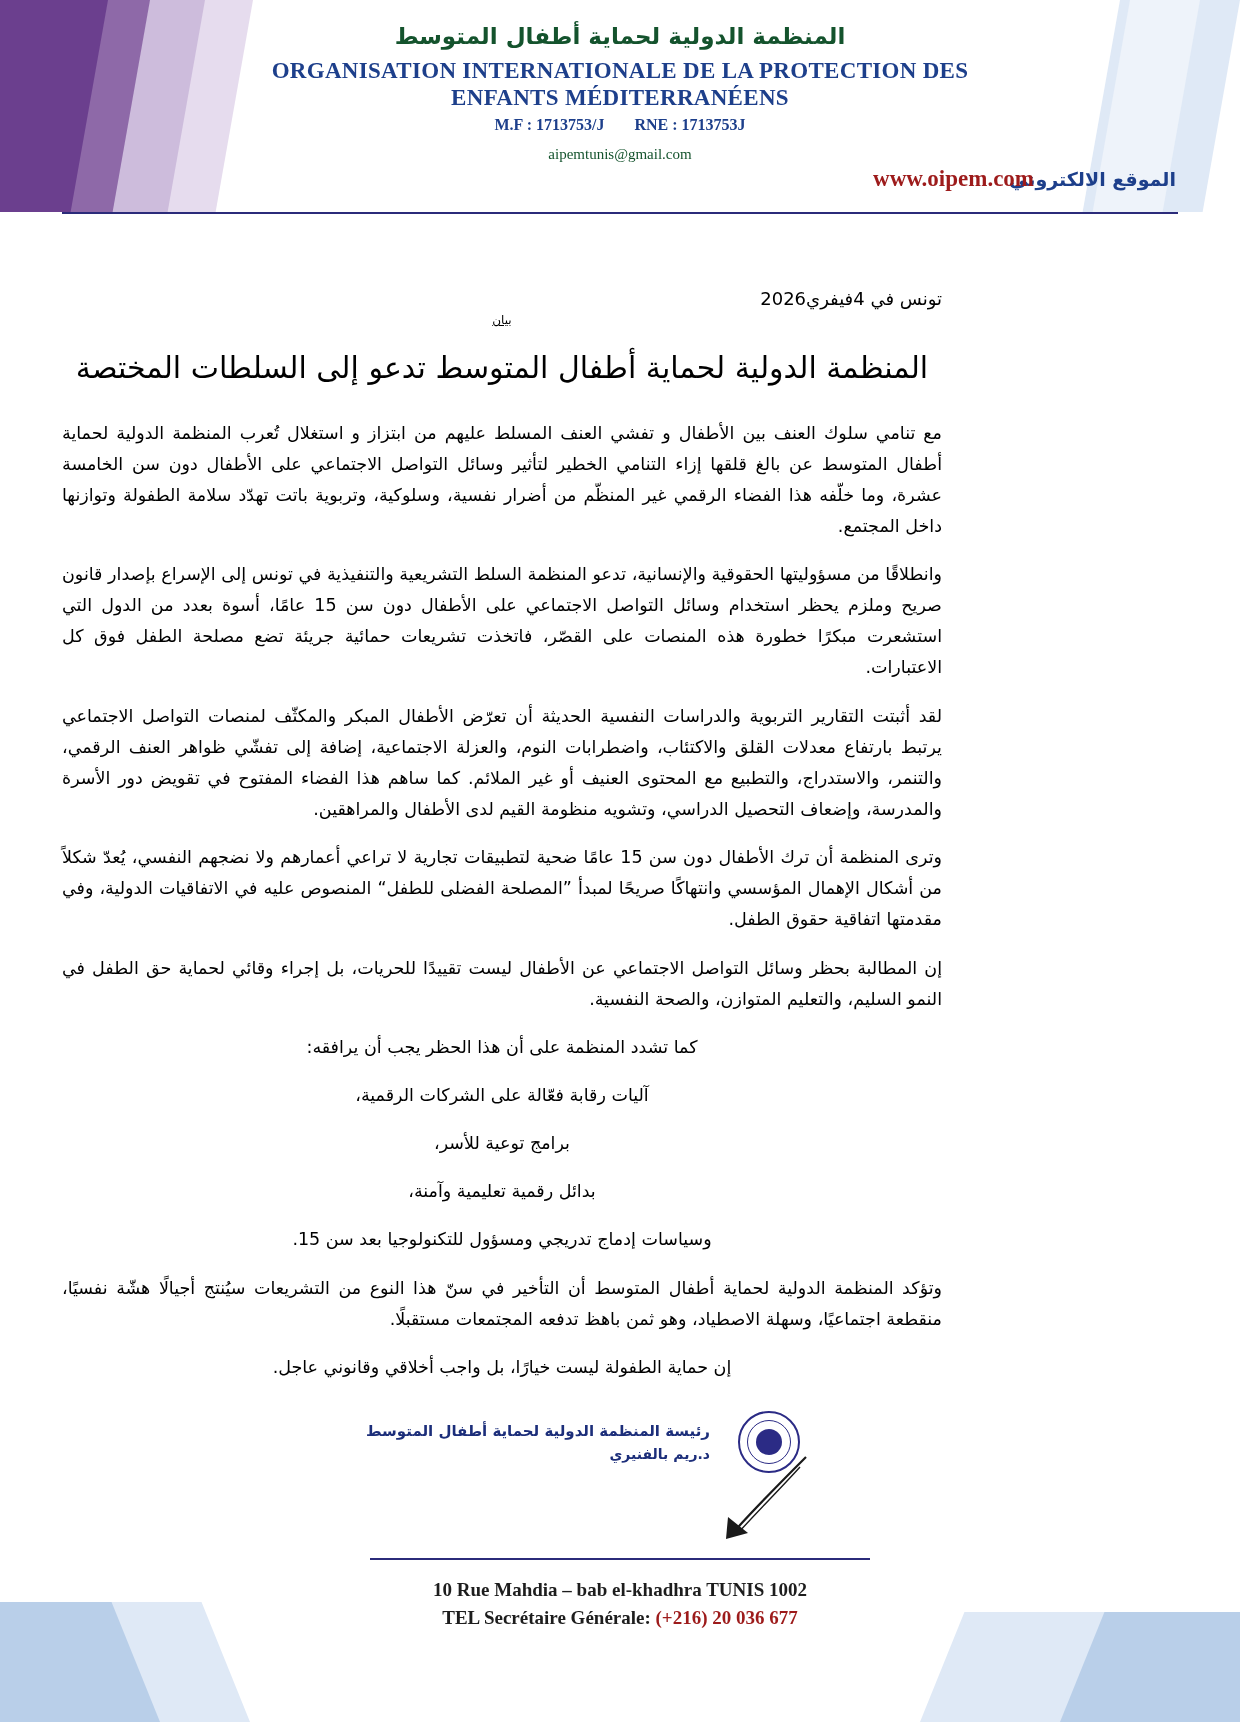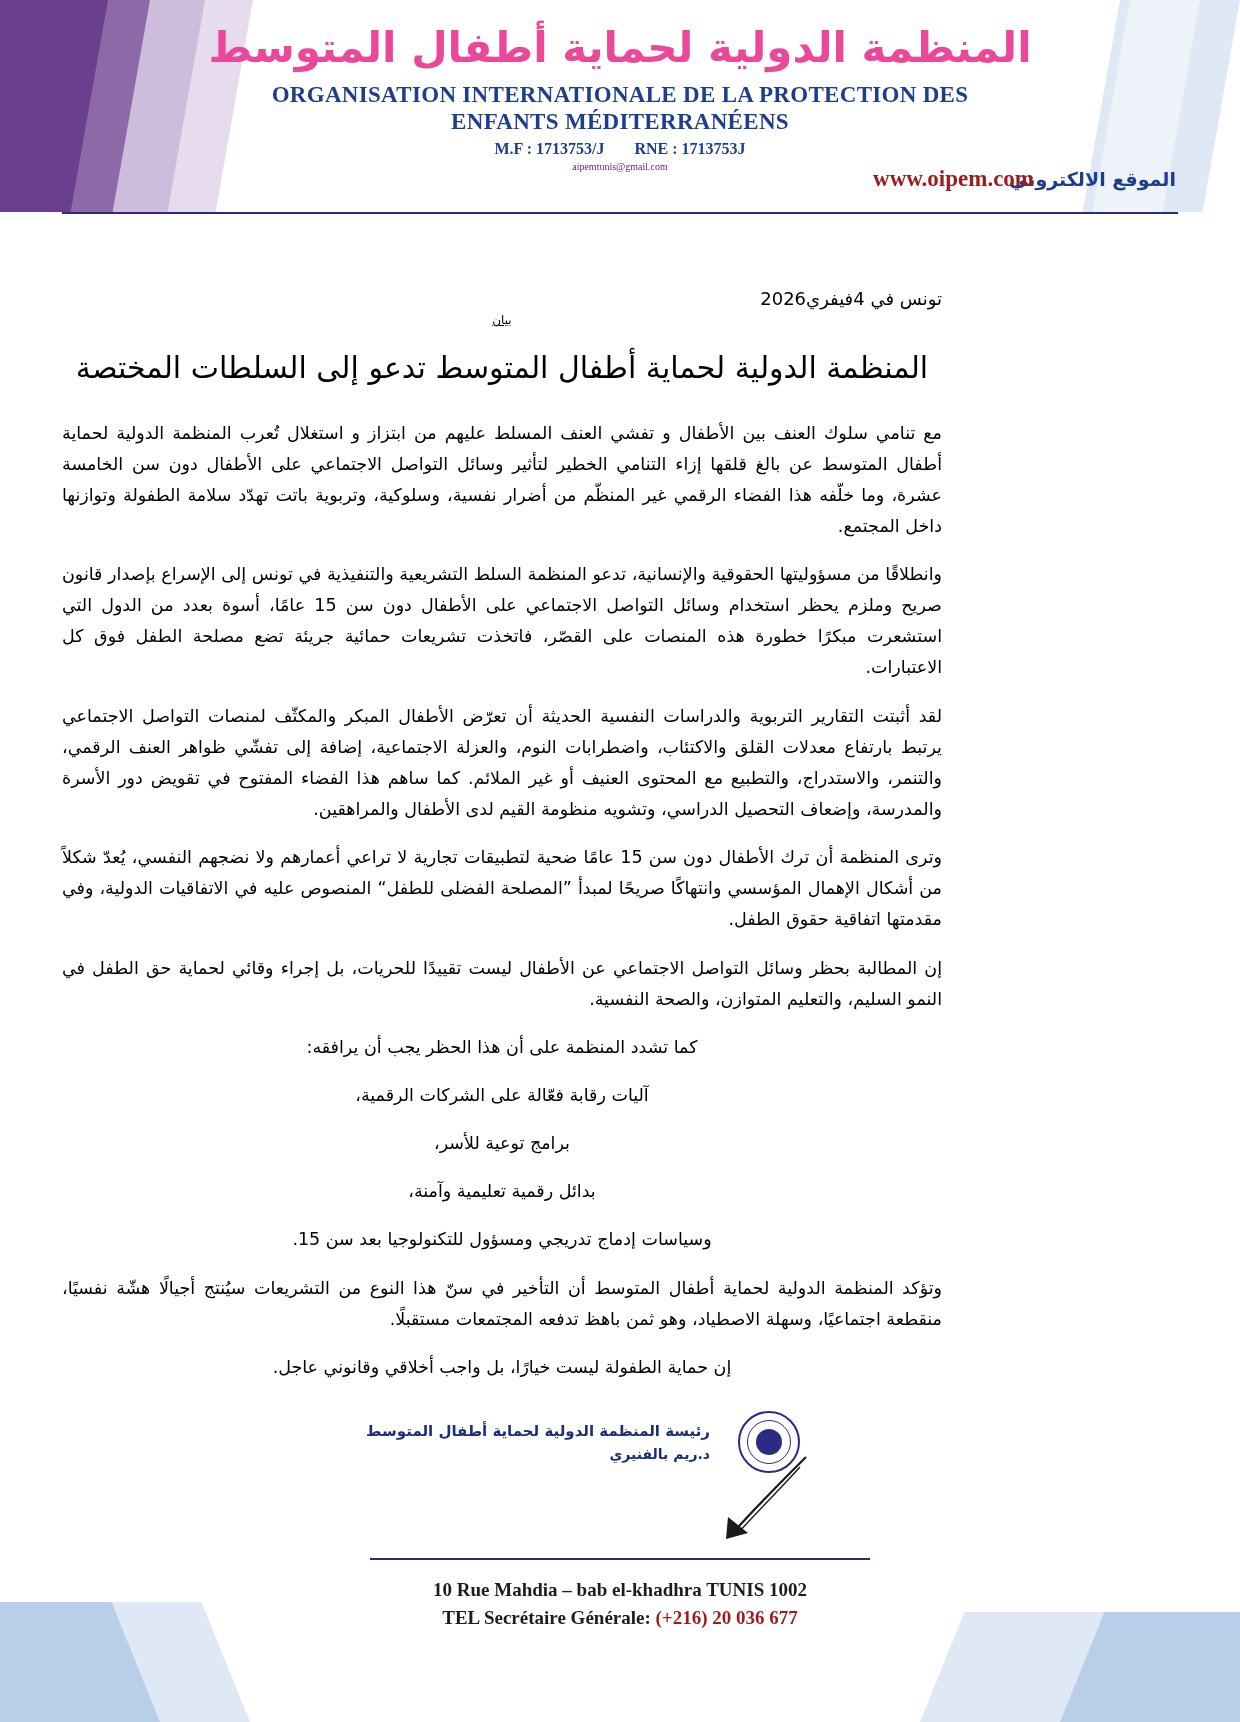--- a/index.html
+++ b/index.html
@@ -84,23 +84,23 @@
     background: #2b2b7a;
   }
   .lh-center {
     position: absolute;
     left: 170px;
     right: 170px;
     top: 22px;
     text-align: center;
   }
   .lh-ar {
-    font-size: 42px;
-    font-weight: bold;
-    color: #ec4899;
+    font-size: 23px;
+    font-weight: bold;
+    color: #14532d;
     letter-spacing: 0.5px;
     direction: rtl;
     line-height: 1.25;
   }
   .lh-fr {
     margin-top: 6px;
     font-family: "Liberation Serif", "DejaVu Serif", serif;
     font-size: 23px;
     font-weight: bold;
     color: #1d3f8b;
@@ -110,24 +110,24 @@
   .lh-ids {
     margin-top: 5px;
     font-family: "Liberation Serif", "DejaVu Serif", serif;
     font-size: 16px;
     font-weight: bold;
     color: #1d3f8b;
     text-align: center;
   }
   .lh-ids .sep { display: inline-block; width: 22px; }
   .lh-mail {
-    margin-top: 3px;
-    font-family: "Liberation Serif", "DejaVu Serif", serif;
-    font-size: 10px;
-    color: #701a75;
+    margin-top: 12px;
+    font-family: "Liberation Serif", "DejaVu Serif", serif;
+    font-size: 15px;
+    color: #14532d;
   }
   .lh-weblabel {
     position: absolute;
     right: 64px;
     top: 168px;
     font-size: 19px;
     font-weight: bold;
     color: #1d3f8b;
     direction: rtl;
   }

